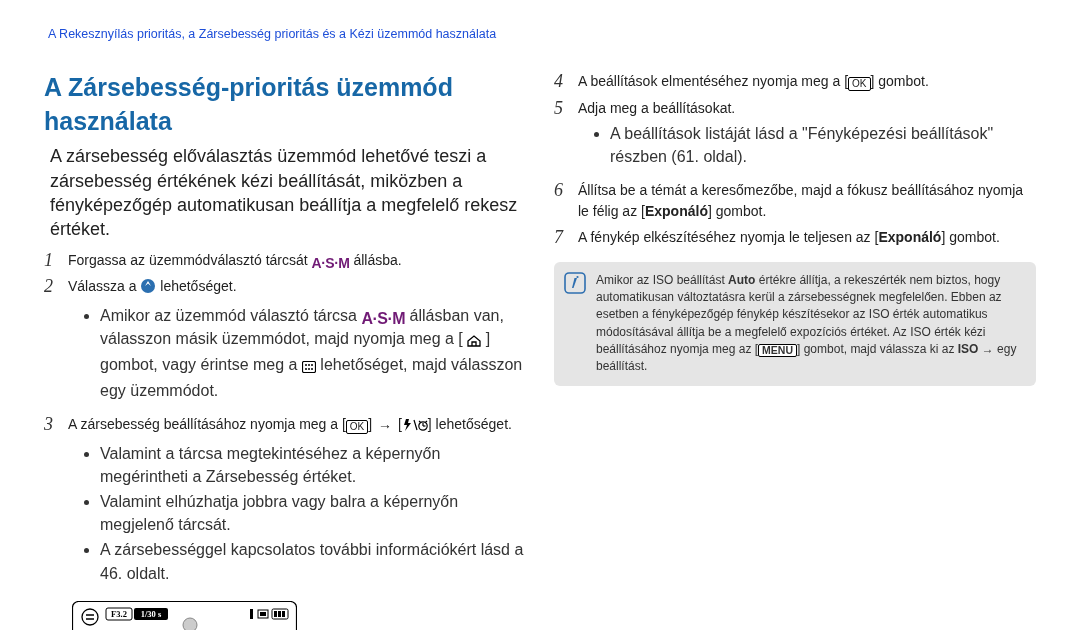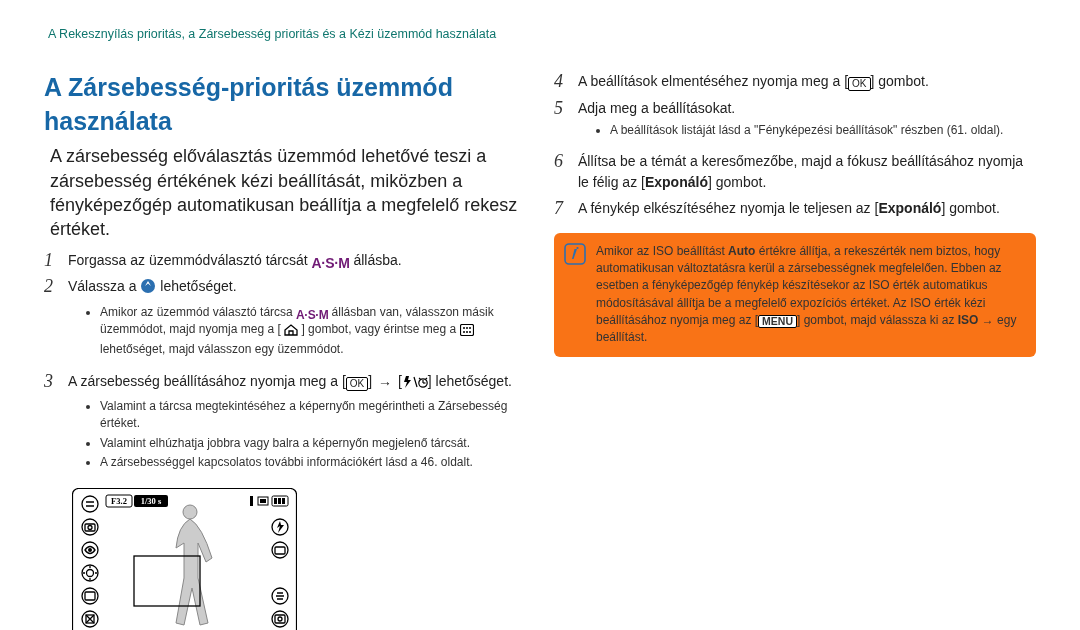--- a/index.html
+++ b/index.html
@@ -16,21 +16,21 @@
   .page {
     width: 1080px;
     height: 630px;
     box-sizing: border-box;
     padding: 26px 44px 18px 44px;
     display: flex;
     flex-direction: column;
   }
   .header-line {
     font-size: 12.5px;
-    color: #0f766e;
+    color: #1d4ed8;
     margin-bottom: 22px;
     padding-left: 4px;
   }
   .columns {
     display: flex;
     flex-direction: row;
     gap: 28px;
     flex: 1 1 auto;
   }
   .col {
@@ -71,42 +71,42 @@
   .step-body {
     flex: 1 1 auto;
     font-size: 14px;
     color: #222222;
     line-height: 1.45;
   }
   .sub-list {
     list-style: disc;
     margin: 4px 0 6px 18px;
     padding: 0 0 0 14px;
-    font-size: 12px;
+    font-size: 16px;
     color: #333333;
   }
   .sub-list li {
     margin: 2px 0;
   }
   .inline-icon {
     display: inline-block;
     vertical-align: -3px;
     line-height: 1;
   }
   .icon-asm   { font-weight: bold; letter-spacing: -0.5px; color:#701a75; }
   .icon-ok-box{ border:1.5px solid #000000; border-radius:2px; padding:0 3px; font-weight:normal; font-size:10px; line-height:12px; display:inline-block; vertical-align:-1px; }
   .icon-menu-box{ border:1.5px solid #000000; border-radius:2px; padding:0 3px; font-weight:bold; font-size:10.5px; line-height:11px; display:inline-block; vertical-align:-1px; background:#ffffff;}
   .home-icon, .blue-dot, .palette-icon {
      display:inline-block; vertical-align:-3px;
   }
   .note-box {
     display:flex;
     flex-direction:row;
     align-items:flex-start;
-    background:#f97316;
+    background:#e5e5e5;
     border-radius:6px;
     padding:10px 12px 10px 10px;
     margin-top:14px;
     font-size:12px;
     color:#333333;
     line-height:1.45;
   }
   .note-icon {
     flex:0 0 24px;
     margin-right:8px;

